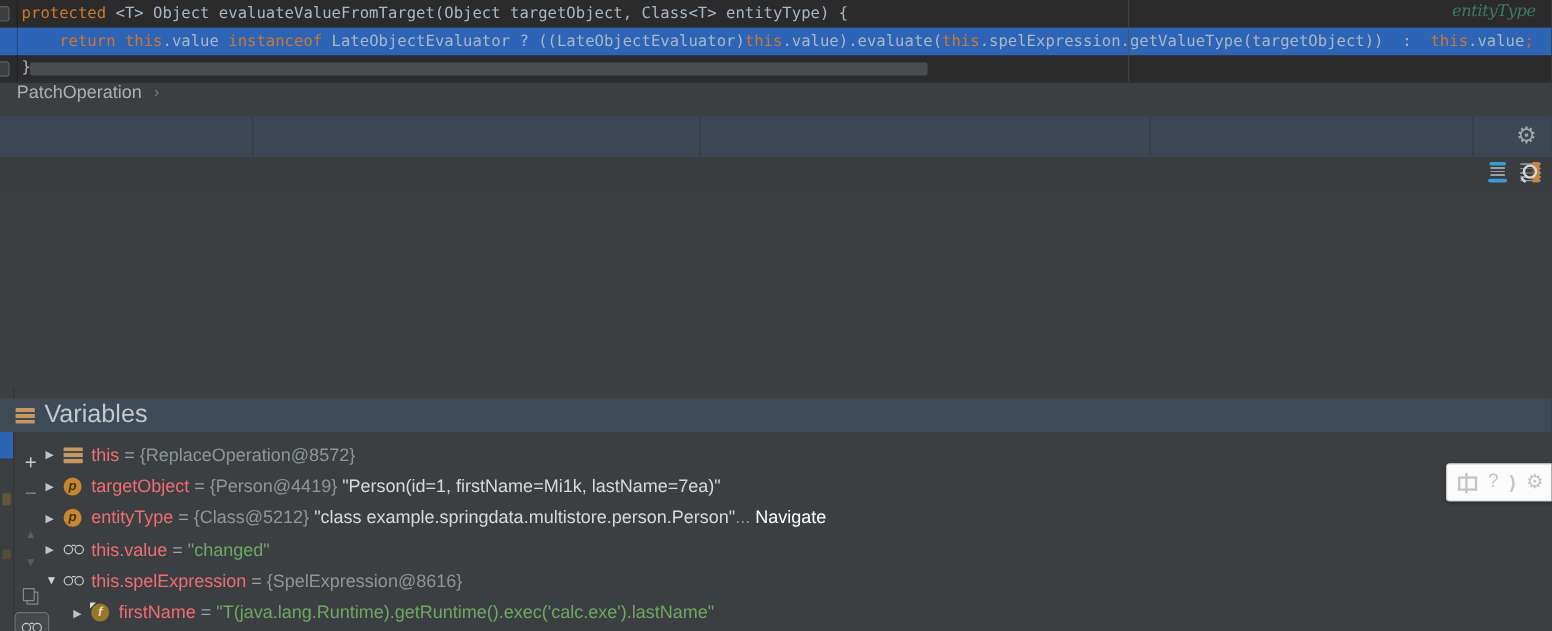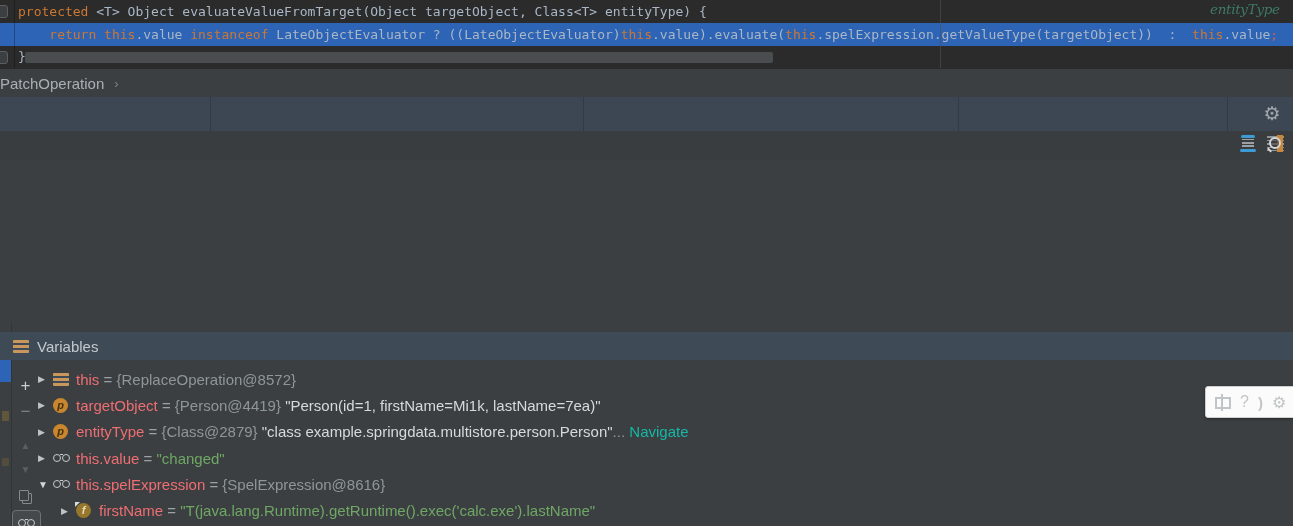--- a/index.html
+++ b/index.html
@@ -17,21 +17,21 @@
         font:italic 13.5px "DejaVu Serif",serif;color:#3E7A66;letter-spacing:-.3px}
   #hint1{left:737px}#hint2{left:1210px}
   .gutter-line{position:absolute;left:14px;top:0;width:1px;height:68px;background:rgba(0,0,0,.28);z-index:3}
   .wrap-guide{position:absolute;left:940px;top:0;width:1px;height:68px;background:#4A4E50;opacity:.65;z-index:1}
   .fold-chip{position:absolute;left:-6px;width:12px;height:11px;border:1px solid #5C5F61;
              border-radius:3px;background:#3C3F41;z-index:4}
   .hscroll{position:absolute;left:25px;top:52px;width:748px;height:11px;background:#4A4D4F;border-radius:2px;z-index:1}
 
   
   .crumbs{position:absolute;left:0;top:68px;width:1293px;height:29px;background:#3C3F41;
-          border-top:1px solid #282B2D;display:flex;align-items:center;box-sizing:border-box;
+          border-top:1px solid #282B2D;display:flex;align-items:flex-start;padding-left:14px;box-sizing:border-box;
           font-size:15px;color:#A9B0B6}
   .crumb{cursor:default}
   .crumb-sep{color:#7C8184;margin:0 10px;font-size:13px}
 
   
   .tbar1{position:absolute;left:0;top:97px;width:1293px;height:34px;background:#3D4754}
   .tbar1 .vdiv{position:absolute;top:0;width:1px;height:34px;background:#333A44}
   .gear{position:absolute;right:8px;top:4px;width:26px;height:26px;line-height:26px;text-align:center;
         color:#A2A7AB;font-size:19px}
   .tbar2{position:absolute;left:0;top:131px;width:1293px;height:29px;background:#3A3D3F;border-bottom:1px solid #303335}
@@ -51,21 +51,21 @@
 
   
   .lower{position:absolute;left:0;top:160px;width:1293px;height:366px;background:#3C3F41}
   .frames-divider{position:absolute;left:11px;top:163px;width:1px;height:363px;background:#323536}
   .sliver{position:absolute;left:0;top:163px;width:11px;height:363px;overflow:hidden}
   .sliver .sel{position:absolute;left:0;top:33px;width:11px;height:26px;background:#2E64B5}
   .sliver .fr{position:absolute;left:2px;width:7px;border-radius:1px;opacity:.8}
 
   .varheader{position:absolute;left:0;top:172px;width:1293px;height:28px;background:#3F4A57;
              display:flex;align-items:center;padding-left:13px;box-sizing:border-box}
-  .varheader .title{color:#C3C8CC;font-size:15px;margin-left:8px}
+  .varheader .title{color:#C3C8CC;font-size:21px;margin-left:8px}
   .icon-bars{width:16px;height:13px;border-radius:1px;
              background:linear-gradient(#C9965C 0 3.2px,#3F4A57 3.2px 4.8px,#C9965C 4.8px 8.1px,#3F4A57 8.1px 9.7px,#C9965C 9.7px 13px)}
 
   
   .rail{position:absolute;left:13px;top:200px;width:25px;height:326px}
   .rail-btn{position:absolute;left:0;width:25px;height:24px;display:flex;align-items:center;justify-content:center;
             color:#C9CCCE;font-size:17px}
   .rail-btn.dim{color:#7E8284}
   .rail-btn.vdim{color:#595E61;font-size:10px}
   .rail-btn.toggle{left:-1px;width:27px;height:23px;border:1px solid #6E7274;border-radius:4px;background:#46494B}
@@ -91,21 +91,21 @@
   .circ.param{background:#C8872F;color:#43310F}
   .circ.field{background:#96772B;color:#E6D9B7}
   .circ.final::after{content:'';position:absolute;left:-1px;top:-1px;
       border-left:5px solid #D9DCDE;border-bottom:5px solid transparent}
   .v-name{color:#ED6E73}
   .v-eq{color:#9CA1A5}
   .v-ref{color:#8E969A}
   .v-tostr{color:#D6DADC}
   .v-str{color:#6FA765}
   .v-dots{color:#8E969A}
-  .v-link{color:#14b8a6;cursor:pointer}
+  .v-link{color:#ffffff;cursor:pointer}
 
   
   .ime{position:absolute;left:1205px;top:386px;width:100px;height:32px;background:#FBFBFB;
        border:1px solid #CFCFCF;border-radius:3px;box-shadow:0 1px 3px rgba(0,0,0,.35);
        display:flex;align-items:center;gap:9px;padding-left:9px;box-sizing:border-box;z-index:9}
   .ime span{color:#C2C5C7;font-size:16px}
   .glyph-zhong{width:12px;height:8px;border:2px solid #C2C5C7;position:relative;margin-top:1px}
   .glyph-zhong::after{content:'';position:absolute;left:4px;top:-5px;width:2px;height:17px;background:#C2C5C7}
   .ime .moon{font-weight:bold;font-size:15px}
 </style>
@@ -178,21 +178,21 @@
       <div class="rail-btn toggle" style="top: 150px;">
         <i class="icon-glasses">
           <i></i>
         </i>
       </div>
     </div>
 
   <div class="tree" id="vartree">
       <div class="trow"><span class="arr">▶</span><span class="icn"><i class="icon-bars"></i></span><span class="v-name">this</span><span class="v-eq"> = </span><span class="v-ref">{ReplaceOperation@8572}</span></div>
       <div class="trow"><span class="arr">▶</span><span class="icn"><i class="circ param">p</i></span><span class="v-name">targetObject</span><span class="v-eq"> = </span><span class="v-ref">{Person@4419} </span><span class="v-tostr">"Person(id=1, firstName=Mi1k, lastName=7ea)"</span></div>
-      <div class="trow"><span class="arr">▶</span><span class="icn"><i class="circ param">p</i></span><span class="v-name">entityType</span><span class="v-eq"> = </span><span class="v-ref">{Class@2879} </span><span class="v-tostr">"class example.springdata.multistore.person.Person"</span><span class="v-dots">...</span><span class="v-link"> Navigate</span></div>
+      <div class="trow"><span class="arr">▶</span><span class="icn"><i class="circ param">p</i></span><span class="v-name">entityType</span><span class="v-eq"> = </span><span class="v-ref">{Class@5212} </span><span class="v-tostr">"class example.springdata.multistore.person.Person"</span><span class="v-dots">...</span><span class="v-link"> Navigate</span></div>
       <div class="trow"><span class="arr">▶</span><span class="icn"><i class="icon-glasses"><i></i></i></span><span class="v-name">this.value</span><span class="v-eq"> = </span><span class="v-str">"changed"</span></div>
       <div class="trow"><span class="arr down">▼</span><span class="icn"><i class="icon-glasses"><i></i></i></span><span class="v-name">this.spelExpression</span><span class="v-eq"> = </span><span class="v-ref">{SpelExpression@8616}</span></div>
       <div class="trow ind1"><span class="arr">▶</span><span class="icn"><i class="circ field final">f</i></span><span class="v-name">firstName</span><span class="v-eq"> = </span><span class="v-str">"T(java.lang.Runtime).getRuntime().exec('calc.exe').lastName"</span></div>
       <div class="trow ind1"></div>
     </div>
 </div>
 
 <div class="ime">
   <div class="glyph-zhong"></div>
   <span>?</span>

